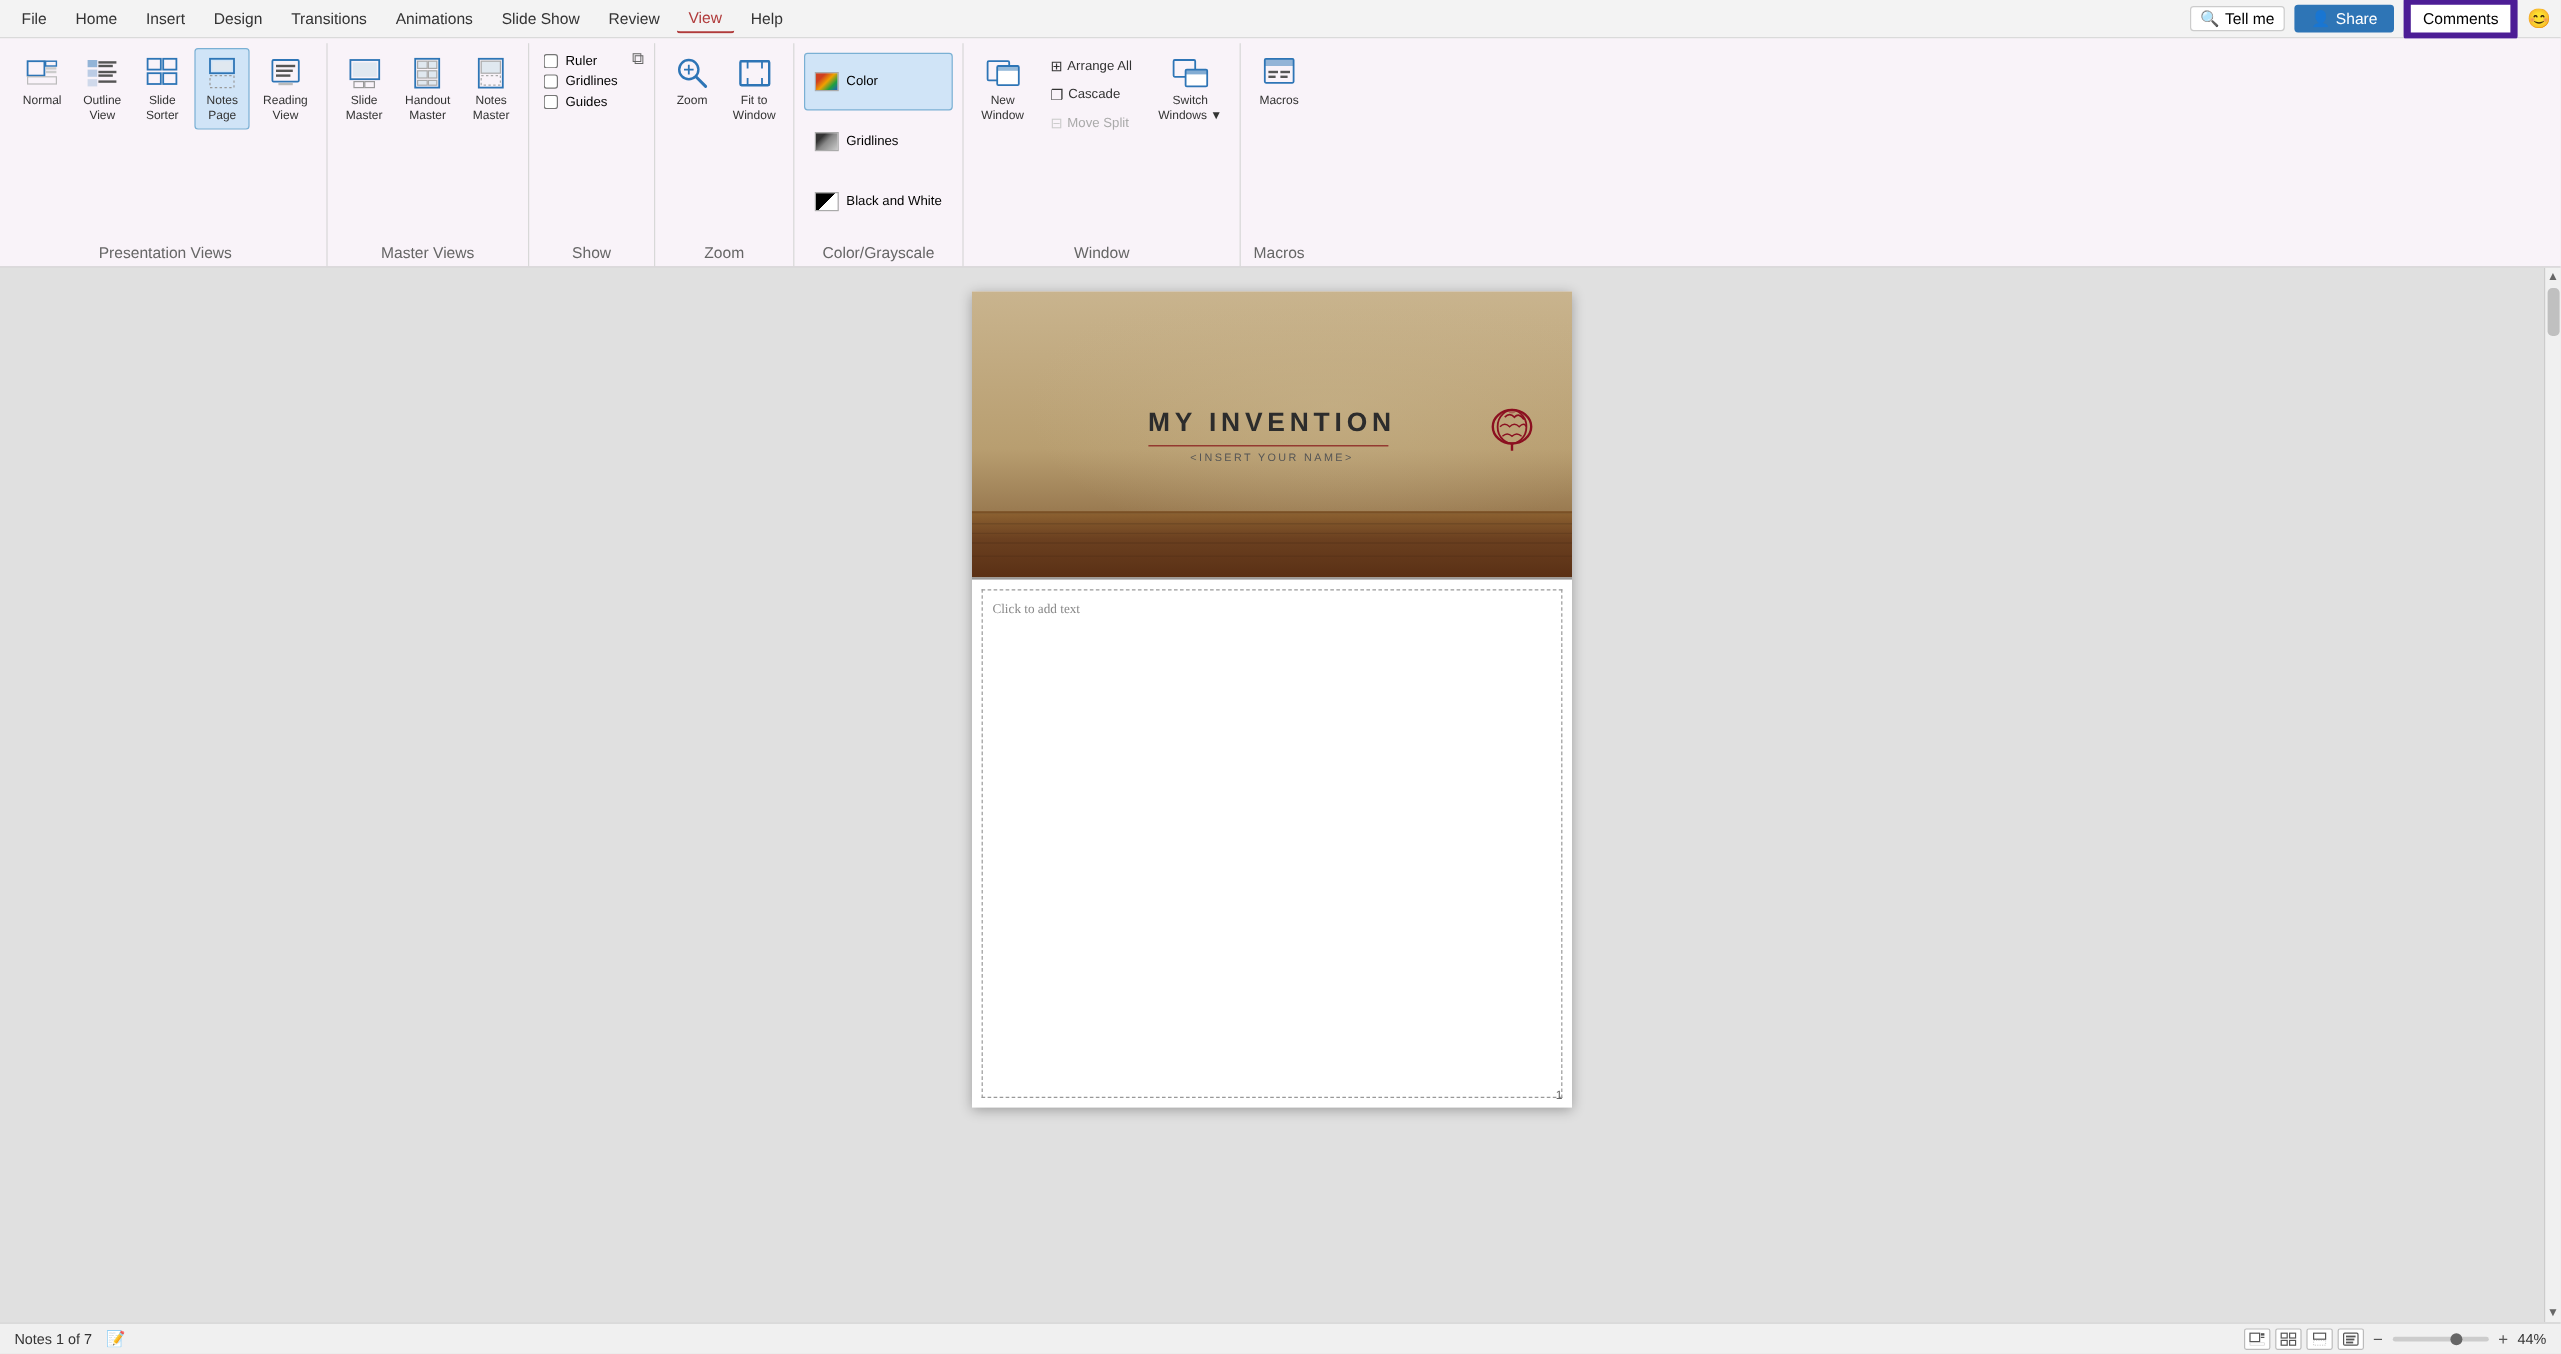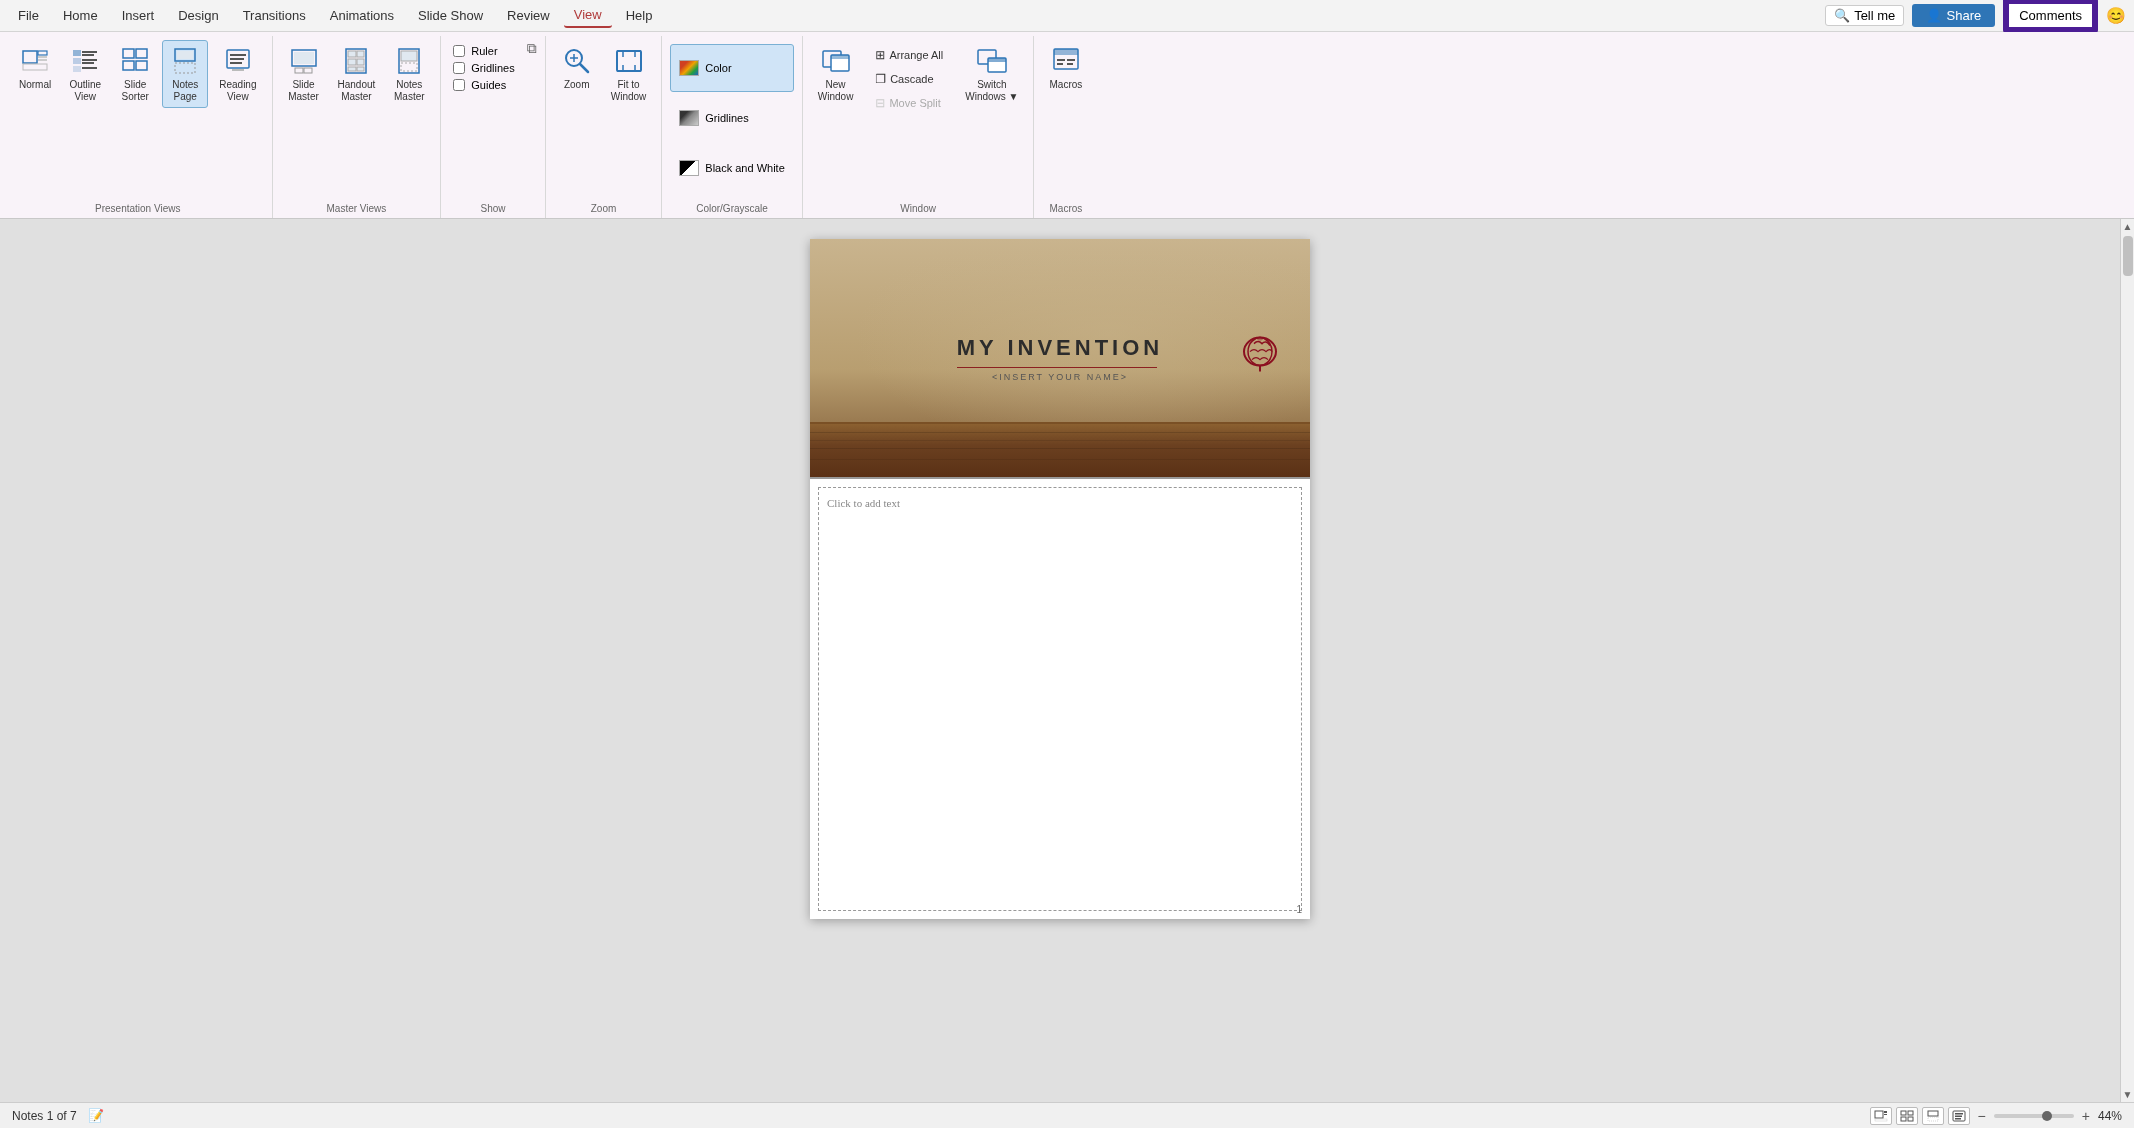--- a/index.html
+++ b/index.html
@@ -86,21 +86,21 @@
     .ribbon-group:last-child { border-right: none; }
     .ribbon-group-items {
       display: flex;
       align-items: flex-start;
       gap: 4px;
       flex: 1;
       padding: 4px 0;
     }
     .ribbon-group-label {
       text-align: center;
-      font-size: 10px;
+      font-size: 13px;
       color: #666;
       padding: 2px 0 4px 0;
       border-top: 1px solid transparent;
     }
     .ribbon-btn {
       display: flex;
       flex-direction: column;
       align-items: center;
       justify-content: flex-start;
       padding: 4px 6px;

